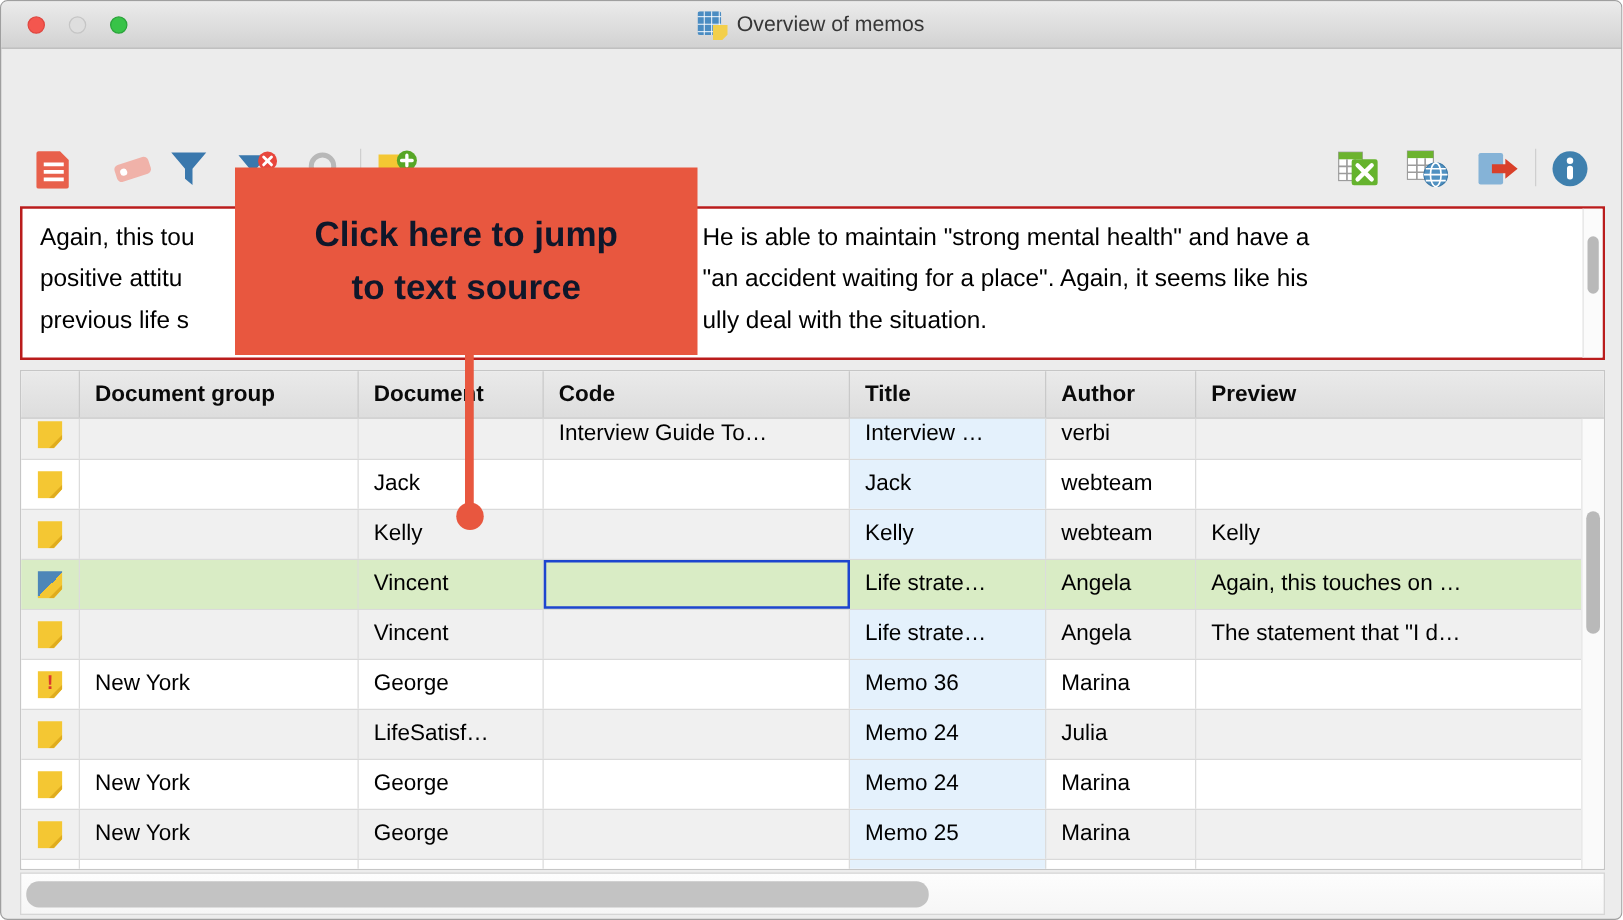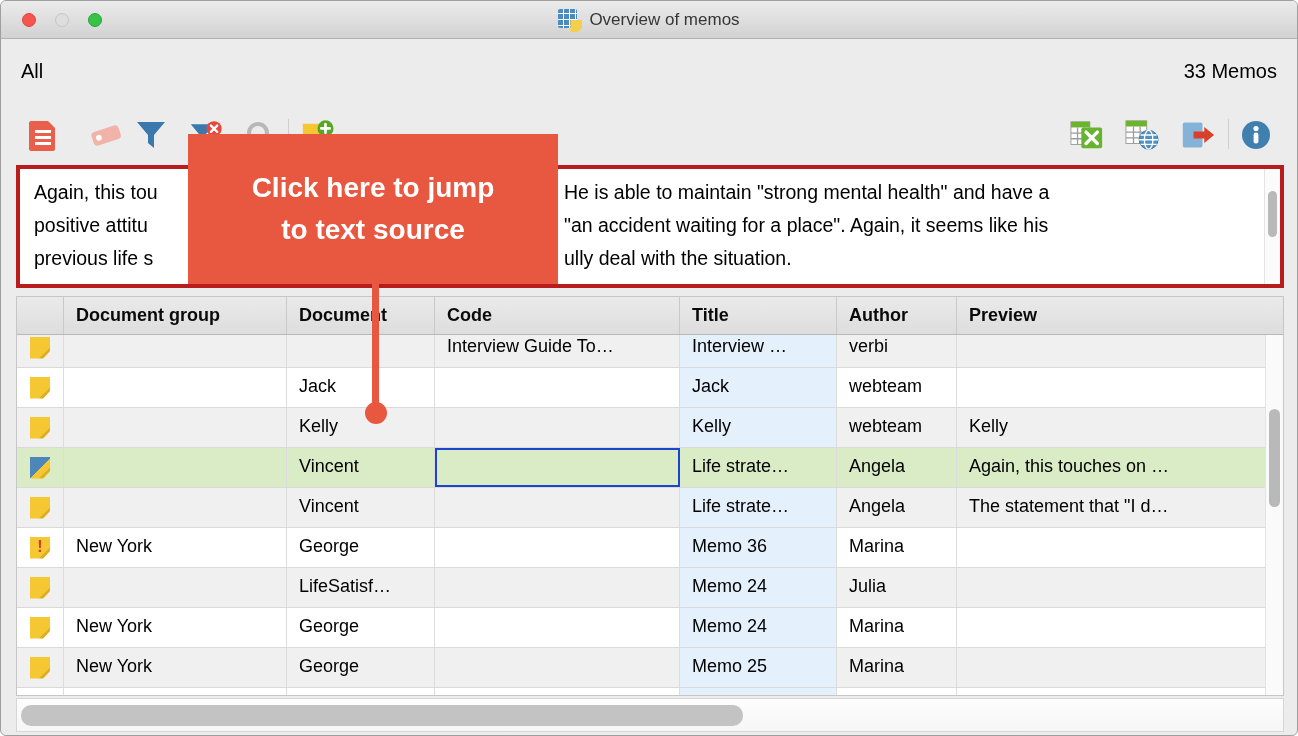--- a/index.html
+++ b/index.html
@@ -32,21 +32,21 @@
   .meta-row span { font-size:20px; color:#000; }
 
   
   .toolbar { position:absolute; left:0; right:0; top:112px; height:46px; }
   .tb { position:absolute; top:4px; width:34px; height:36px; display:flex;
         align-items:center; justify-content:center; }
   .tb-sep { position:absolute; top:6px; width:1px; height:30px; background:#cfcfcf; }
 
   
   .preview-pane { position:absolute; left:15px; top:164px; width:1268px; height:123px;
-                  background:#fff; border:4px solid #b91c1c; }
+                  background:#fff; border:2px solid #b91c1c; }
   .pv-text { position:absolute; left:14px; right:24px; top:7px; font-size:19.5px;
              line-height:33px; color:#000; }
   .pv-line { position:relative; height:33px; white-space:nowrap; }
   .pv-right { position:absolute; left:530px; top:0; }
   .pv-scroll { position:absolute; top:0; right:0; bottom:0; width:16px;
                background:#fbfbfb; border-left:1px solid #e4e4e4; }
   .pv-thumb { position:absolute; left:3px; top:22px; width:9px; height:46px;
               border-radius:5px; background:#b9b9b9; }
 
   
@@ -87,21 +87,21 @@
   
   .hscroll { position:absolute; left:15px; top:697px; width:1268px; height:34px;
              background:linear-gradient(#fdfdfd,#f6f6f6); border:1px solid #d6d6d6; }
   .h-thumb { position:absolute; left:4px; top:6px; width:722px; height:21px;
              border-radius:10px; background:#c3c3c3; }
 
   
   .callout { position:absolute; left:187px; top:133px; width:370px; height:150px;
              background:#e8573f; z-index:50; display:flex; flex-direction:column;
              align-items:center; justify-content:center; gap:14px; }
-  .callout div { color:#ffffff; font-size:28px; font-weight:bold; line-height:1; }
+  .callout div { color:#0f172a; font-size:28px; font-weight:bold; line-height:1; }
   .pointer-line { position:absolute; left:371px; top:283px; width:7px; height:126px;
                   background:#e8573f; z-index:49; }
   .pointer-dot { position:absolute; left:364px; top:401px; width:22px; height:22px;
                  border-radius:50%; background:#e8573f; z-index:49; }
 
   svg { display:block; }
 </style>
 </head>
 <body>
 
@@ -115,24 +115,20 @@
     </div>
     <div class="title-wrap">
       <span class="title-icon">
         <span class="ti-grid"></span>
           <span class="ti-note"></span>
       </span>
       <span class="title-text">Overview of memos</span>
     </div>
   </div>
 
-  <div class="meta-row">
-    <span>All</span>
-    <span>33 Memos</span>
-  </div>
 
   <div class="toolbar">
     <div class="tb" style="left:25px">
       <svg width="28" height="32" viewBox="0 0 28 32">
         <path d="M2 2 h17 l7 7 v21 a2 2 0 0 1 -2 2 h-22 a2 2 0 0 1 -2 -2 v-26 a2 2 0 0 1 2 -2 z" fill="#e8604b"></path>
         <rect x="6" y="11" width="16" height="3" fill="#fff"></rect>
         <rect x="6" y="17" width="16" height="3" fill="#fff"></rect>
         <rect x="6" y="23" width="16" height="3" fill="#fff"></rect>
       </svg>
     </div>

